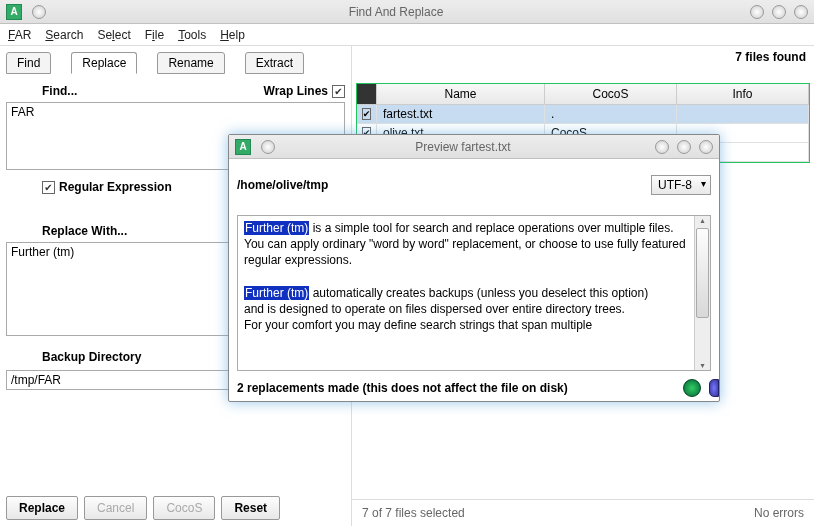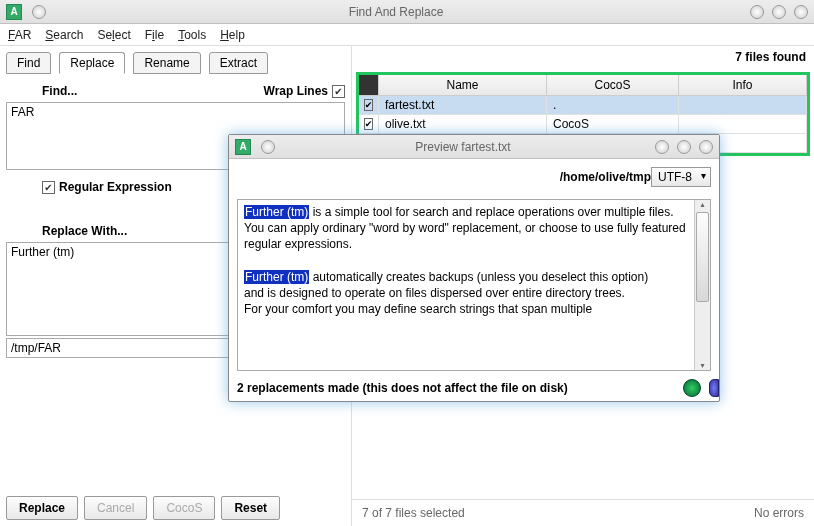--- a/index.html
+++ b/index.html
@@ -7,55 +7,55 @@
 .titlebar { height: 24px; background: linear-gradient(#ededed,#e0e0e0); border-bottom: 1px solid #c0c0c0; display: flex; align-items: center; padding: 0 6px; }
 .titlebar .app-icon { width: 16px; height: 16px; background: #3a6; margin-right: 6px; display: flex; align-items: center; justify-content: center; color: #fff; font-weight: bold; font-size: 10px; border: 1px solid #285; }
 .titlebar .window-dot { width: 14px; height: 14px; border-radius: 50%; background: radial-gradient(#fff,#ccc); border: 1px solid #999; margin-left: 4px; }
 .titlebar .title { flex: 1; text-align: center; color: #666; }
 .titlebar .wnd-btns { display: flex; gap: 4px; }
 .menubar { height: 22px; display: flex; align-items: center; padding: 0 8px; gap: 14px; border-bottom: 1px solid #ddd; }
 .menubar span { color: #222; }
 .menubar span u { text-decoration: underline; }
 .main { display: flex; height: calc(100% - 46px); }
 .left-panel { width: 352px; border-right: 1px solid #ddd; padding: 6px; display: flex; flex-direction: column; }
-.tabbar { display: flex; gap: 8px; margin-bottom: 6px; }
+.tabbar { display: flex; gap: 20px; margin-bottom: 6px; }
 .tab { padding: 3px 10px; border: 1px solid #999; border-radius: 3px 3px 0 0; background: #f4f4f4; }
 .tab.active { background: #fff; font-weight: normal; border-bottom: 1px solid #fff; }
 .row { display: flex; justify-content: space-between; align-items: center; margin: 4px 0; padding-left: 36px; }
 .label { font-weight: bold; }
 .checkbox { display: flex; align-items: center; gap: 4px; }
 .checkbox .box { width: 13px; height: 13px; border: 1px solid #666; background: #fff; display: flex; align-items: center; justify-content: center; font-size: 10px; color: #333; }
 textarea, input[type=text] { width: 100%; border: 1px solid #aaa; padding: 2px 4px; font-family: sans-serif; font-size: 12px; resize: none; }
 .find-box { height: 68px; }
 .replace-box { height: 94px; }
 .backup-row { display: flex; gap: 14px; align-items: center; }
 .btn { padding: 4px 12px; border: 1px solid #999; background: linear-gradient(#fdfdfd,#e8e8e8); border-radius: 2px; }
 .btn.disabled { color: #aaa; }
 .btn.bold { font-weight: bold; }
 .button-row { display: flex; gap: 6px; margin-top: auto; padding-top: 10px; }
 .right-panel { flex: 1; display: flex; flex-direction: column; }
 .files-header { text-align: right; font-weight: bold; padding: 4px 8px; }
-.table { border: 3px solid #22c55e; margin: 4px 4px; }
+.table { border: 1px solid #22c55e; margin: 15px 4px; }
 .table-head { display: flex; background: linear-gradient(#f8f8f8,#e8e8e8); border-bottom: 1px solid #ccc; }
 .th { padding: 3px 6px; border-right: 1px solid #ccc; text-align: center; }
 .th.chk { width: 20px; background: #333; }
 .th.name { width: 168px; }
 .th.path { width: 132px; }
 .th.info { flex: 1; }
 .table-row { display: flex; border-bottom: 1px solid #e0e0e0; }
 .table-row.selected { background: #c7dcf0; }
 .td { padding: 2px 6px; border-right: 1px solid #e0e0e0; }
 .td.chk { width: 20px; display: flex; align-items: center; justify-content: center; }
 .td.name { width: 168px; }
 .td.path { width: 132px; }
 .td.info { flex: 1; }
 .status-row { display: flex; justify-content: space-between; padding: 6px 10px; color: #666; margin-top: auto; border-top: 1px solid #ddd; }
 .preview-window { position: absolute; left: 228px; top: 134px; width: 492px; height: 268px; background: #fff; border: 1px solid #888; box-shadow: 0 0 14px rgba(80,160,220,0.6); border-radius: 2px; display: flex; flex-direction: column; }
 .preview-window .titlebar { background: linear-gradient(#ededed,#e0e0e0); }
-.preview-toolbar { display: flex; align-items: center; padding: 8px 8px; justify-content: flex-end; }
+.preview-toolbar { display: flex; align-items: center; padding: 16px 8px; justify-content: space-between; }
 .preview-toolbar .path { font-weight: bold; }
 .select { border: 1px solid #999; padding: 2px 18px 2px 6px; background: linear-gradient(#fdfdfd,#e8e8e8); position: relative; }
 .select::after { content: "▾"; position: absolute; right: 4px; top: 2px; font-size: 10px; }
 .preview-body { margin: 4px 8px; border: 1px solid #aaa; flex: 1; overflow: hidden; position: relative; display: flex; }
 .preview-text { padding: 4px 6px; line-height: 1.35; flex: 1; overflow: hidden; }
 .hl { background: #1030c0; color: #fff; padding: 0 1px; }
 .scrollbar { width: 16px; background: #eee; border-left: 1px solid #ccc; position: relative; }
 .scrollbar .thumb { position: absolute; left: 1px; right: 1px; top: 12px; height: 90px; background: linear-gradient(#fdfdfd,#d8d8d8); border: 1px solid #aaa; border-radius: 2px; }
 .scrollbar::before, .scrollbar::after { content: "▴"; position: absolute; left: 0; right: 0; text-align: center; font-size: 8px; color: #666; }
 .scrollbar::before { top: 0; }
@@ -116,20 +116,23 @@
         <span class="box"></span>
         <span class="label">Ign</span>
       </label>
     </div>
 
     <div class="row" style="margin-top:26px;">
       <span class="label">Replace With...</span>
     </div>
     <textarea class="replace-box" style="">Further (tm)</textarea>
 
+    <div class="row" style="margin-top:14px;">
+      <span class="label">Backup Directory</span>
+    </div>
     <div class="backup-row">
       <input type="text" value="/tmp/FAR" style="">
       <button class="btn bold">Browse</button>
     </div>
 
     <div class="button-row">
       <button class="btn bold">Replace</button>
       <button class="btn disabled">Cancel</button>
       <button class="btn disabled">CocoS</button>
       <button class="btn bold">Reset</button>

